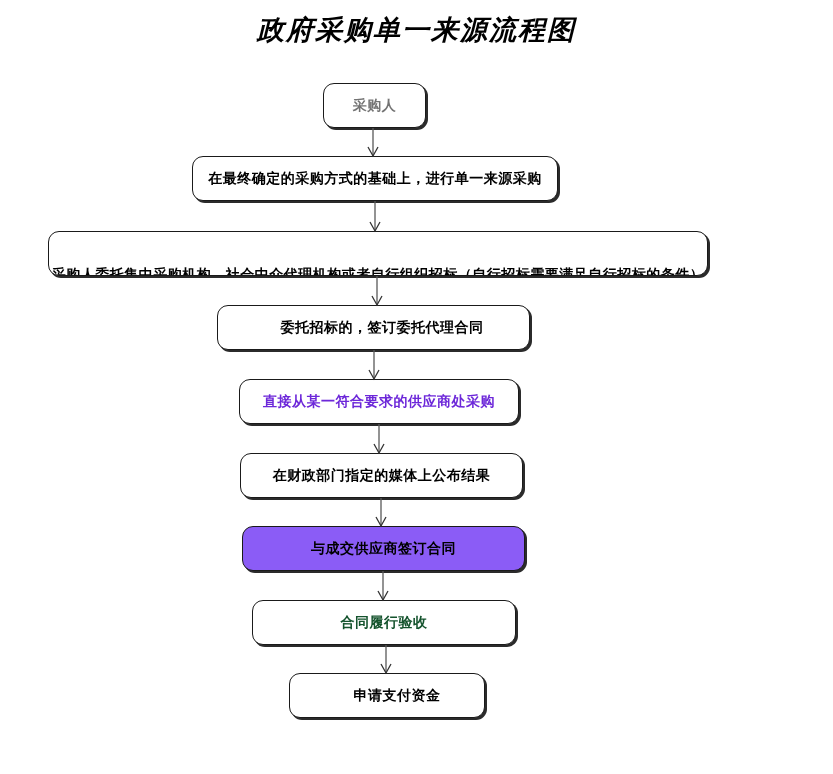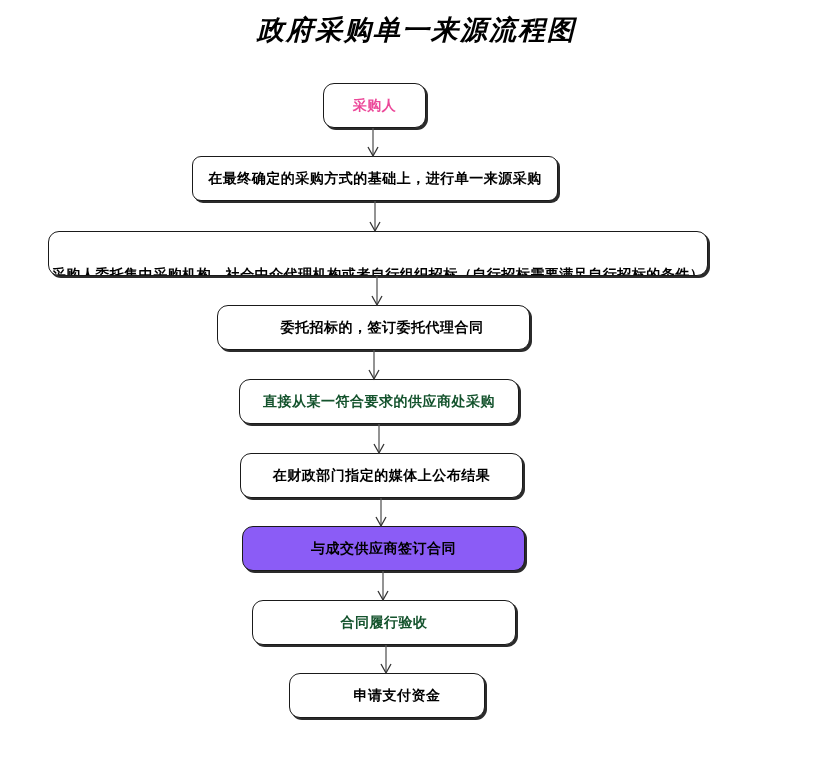--- a/index.html
+++ b/index.html
@@ -75,33 +75,33 @@
 </style>
 </head>
 <body>
 
 <div id="canvas">
 
   <div id="flow-title">政府采购单一来源流程图</div>
 
   <div id="nodes-layer">
       <div class="node node-sm" style="left: 323px; top: 83px; width: 103px; height: 45px; border-color: rgb(26, 26, 26); background: rgb(255, 255, 255);">
-        <span class="node-label" style="color: #ec4899;">采购人</span>
+        <span class="node-label" style="color: #737373;">采购人</span>
       </div>
-      <div class="node node-md" style="left: 192px; top: 156px; width: 366px; height: 45px; border-color: rgb(26, 26, 26); background: rgb(255, 255, 255); border-radius: 9px;">
+      <div class="node node-md" style="left: 192px; top: 156px; width: 366px; height: 45px; border-color: rgb(26, 26, 26); background: rgb(255, 255, 255);">
         <span class="node-label" style="color: rgb(0, 0, 0);">在最终确定的采购方式的基础上，进行单一来源采购</span>
       </div>
       <div class="node node-lg" style="left: 48px; top: 231px; width: 660px; height: 45px; border-color: rgb(26, 26, 26); background: rgb(255, 255, 255);">
         <span class="node-label" style="color: rgb(0, 0, 0); margin-top: 43px;">采购人委托集中采购机构、社会中介代理机构或者自行组织招标（自行招标需要满足自行招标的条件）</span>
       </div>
       <div class="node node-md" style="left: 217px; top: 305px; width: 313px; height: 45px; border-color: rgb(26, 26, 26); background: rgb(255, 255, 255);">
         <span class="node-label" style="color: rgb(0, 0, 0); margin-left: 17px;">委托招标的，签订委托代理合同</span>
       </div>
       <div class="node node-md" style="left: 239px; top: 379px; width: 280px; height: 45px; border-color: rgb(26, 26, 26); background: rgb(255, 255, 255);">
-        <span class="node-label" style="color: #14532d;">直接从某一符合要求的供应商处采购</span>
+        <span class="node-label" style="color: #6d28d9;">直接从某一符合要求的供应商处采购</span>
       </div>
       <div class="node node-md" style="left: 240px; top: 453px; width: 283px; height: 45px; border-color: rgb(26, 26, 26); background: rgb(255, 255, 255);">
         <span class="node-label" style="color: rgb(0, 0, 0);">在财政部门指定的媒体上公布结果</span>
       </div>
       <div class="node node-md" style="left: 242px; top: 526px; width: 283px; height: 45px; border-color: rgb(26, 26, 26); background: #8b5cf6;">
         <span class="node-label" style="color: rgb(0, 0, 0);">与成交供应商签订合同</span>
       </div>
       <div class="node node-md" style="left: 252px; top: 600px; width: 264px; height: 45px; border-color: rgb(26, 26, 26); background: rgb(255, 255, 255);">
         <span class="node-label" style="color: #14532d;">合同履行验收</span>
       </div>

